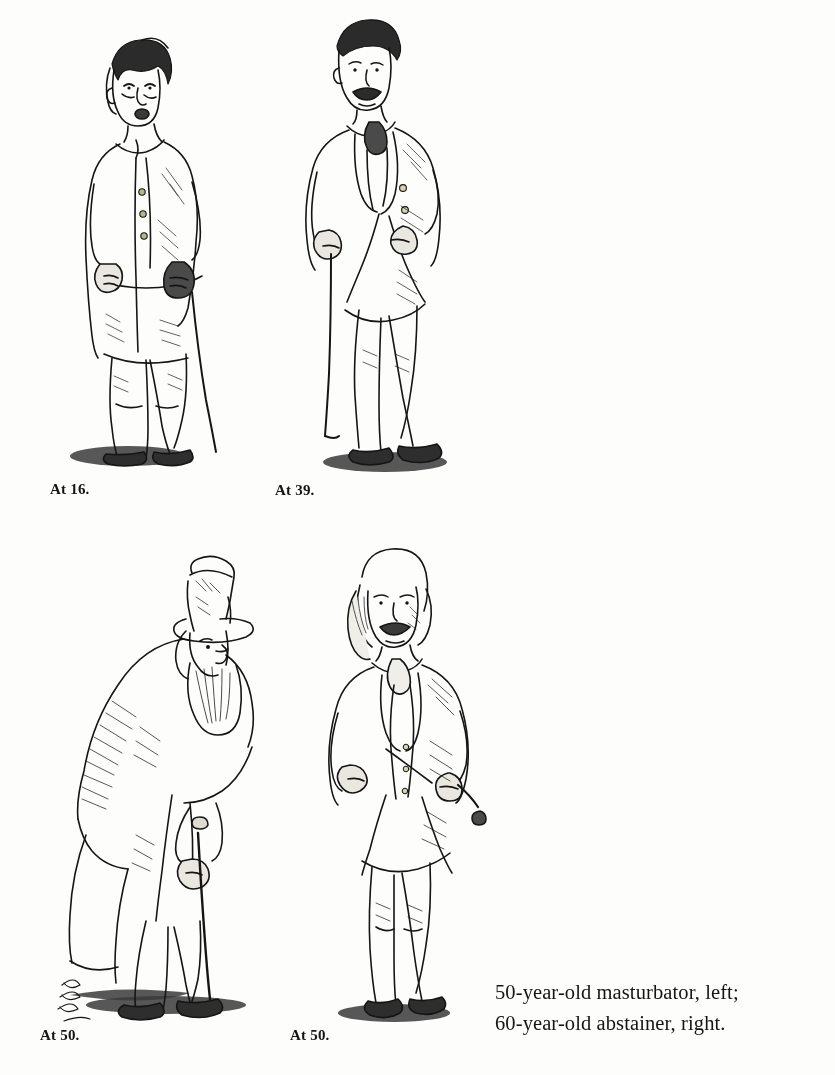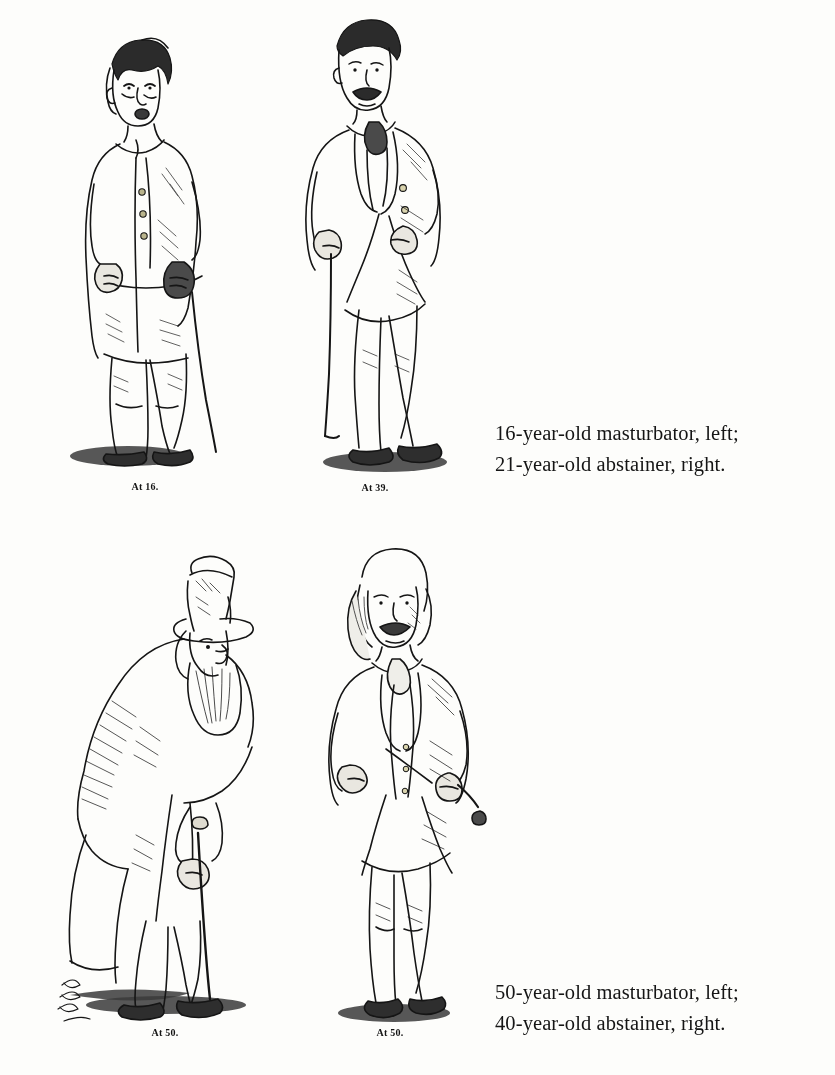--- a/index.html
+++ b/index.html
@@ -31,25 +31,25 @@
 
   .figure {
     position: absolute;
     text-align: center;
   }
   .figure svg { display: block; }
 
   .fig-caption {
     font-family: "Liberation Serif", serif;
     font-weight: bold;
-    font-size: 10px;
+    font-size: 15px;
     letter-spacing: 0.2px;
     color: #151515;
     margin-top: 2px;
-    text-align: center;
+    text-align: left;
   }
 
   
   #fig-at16 { left: 30px;  top: 14px;  width: 190px; }
   #fig-at21 { left: 255px; top: 0px;   width: 200px; }
   #fig-at50 { left: 20px;  top: 10px;  width: 250px; }
   #fig-at70 { left: 270px; top: 10px;  width: 200px; }
 
   
   .side-caption {
@@ -456,28 +456,24 @@
               <path d="M86 380 l14 6"></path>
             <path d="M118 370 l14 6"></path>
               <path d="M118 382 l14 6"></path>
           </g>
         </g>
       </svg>
       <div class="fig-caption">At 50.</div>
     </div>
   </div>
 
-  <div class="side-caption" id="caption-top">
-    <span class="line">16-year-old masturbator, left;</span>
-    <span class="line">21-year-old abstainer, right.</span>
-  </div>
 
   <div class="side-caption" id="caption-bottom">
     <span class="line">50-year-old masturbator, left;</span>
-    <span class="line">40-year-old abstainer, right.</span>
+    <span class="line">60-year-old abstainer, right.</span>
   </div>
 
   <div class="ghost" id="ghost-1">
     <span class="gline"></span>
     <span class="gline"></span>
     <span class="gline"></span>
     <span class="gline"></span>
   </div>
   <div class="ghost" id="ghost-2">
     <span class="gline"></span>

